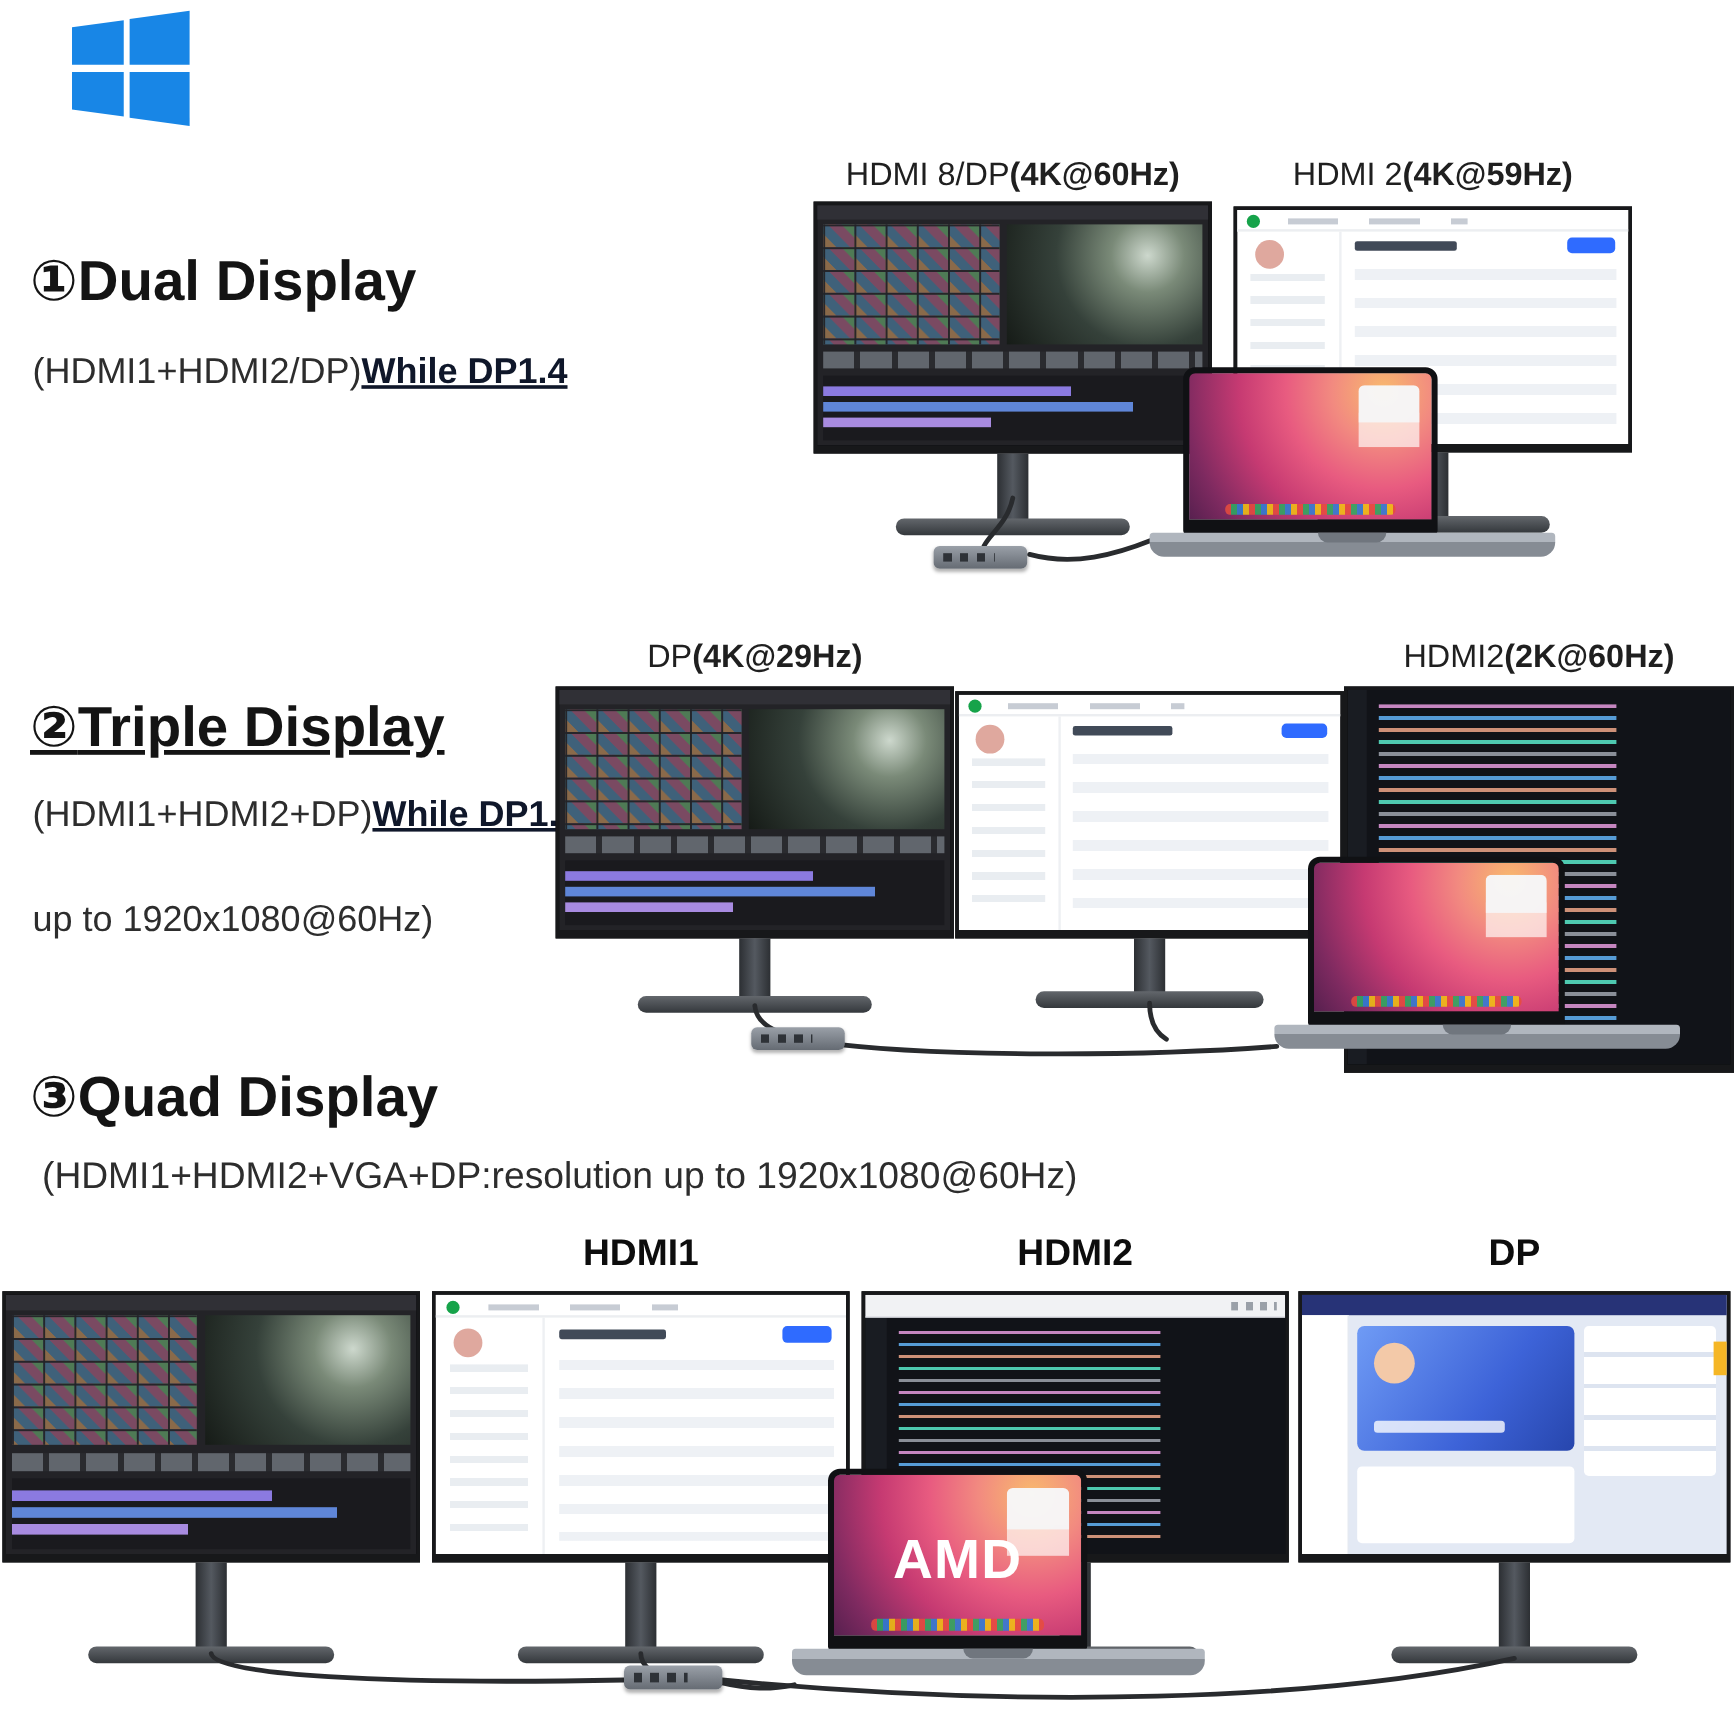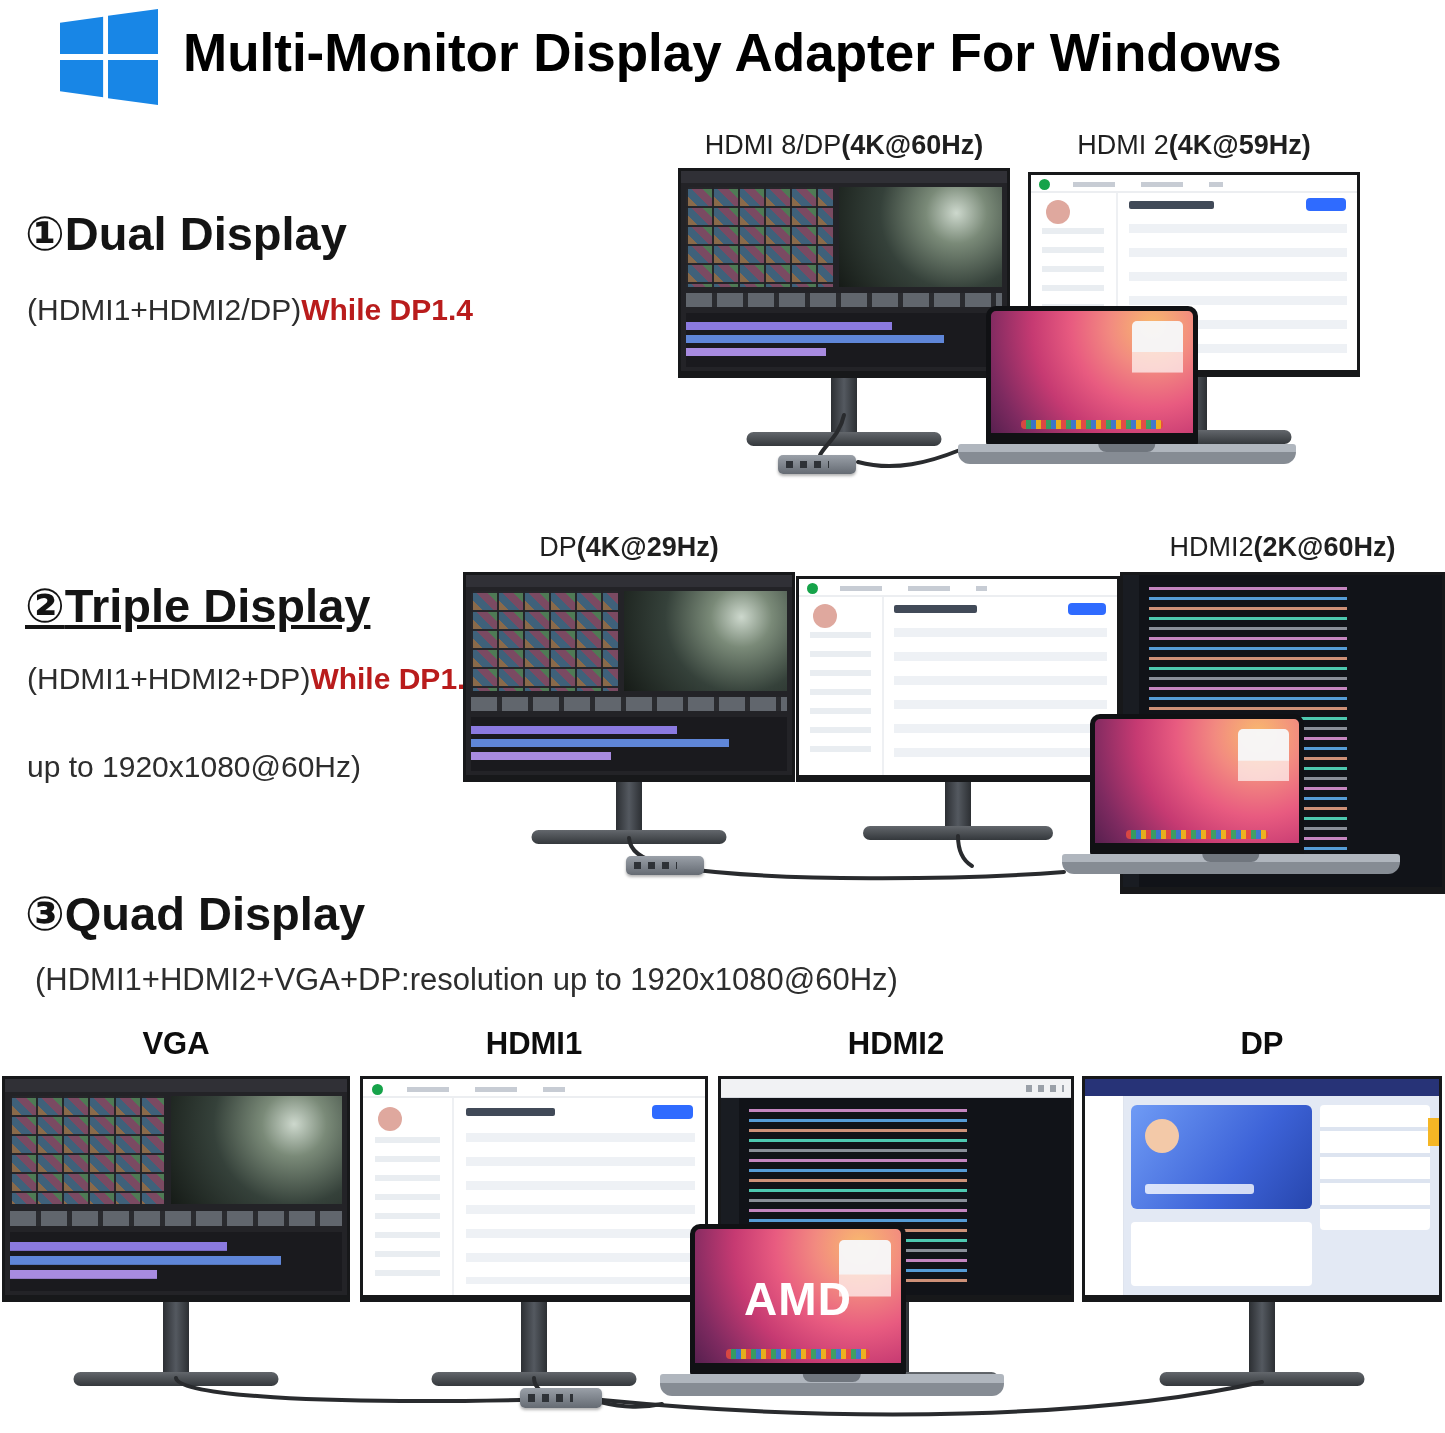--- a/index.html
+++ b/index.html
@@ -8,21 +8,21 @@
   .page{position:relative;width:1445px;height:1433px;background:#fff;overflow:hidden;}
 
   
   .win-logo{position:absolute;left:57px;top:8px;width:104px;height:98px;}
   .win-logo polygon{fill:#1886E6;}
   .header-title{position:absolute;left:183px;top:22px;font-size:53px;font-weight:800;color:#000;white-space:nowrap;}
 
   
   .sec-heading{position:absolute;font-size:47px;font-weight:800;color:#141414;white-space:nowrap;}
   .desc{position:absolute;font-size:30px;color:#2d2d2d;white-space:nowrap;}
-  .desc b{font-weight:800;color:#b91c1c;}
+  .desc b{font-weight:800;color:#0f172a;text-decoration:underline;}
   .mon-label{position:absolute;font-size:27px;color:#1f1f1f;text-align:center;white-space:nowrap;}
   .mon-label b{font-weight:800;}
   .big-label{position:absolute;font-size:31px;font-weight:800;color:#0d0d0d;text-align:center;white-space:nowrap;}
 
   
   .monitor{position:absolute;z-index:1;}
   .m-screen{position:absolute;left:0;top:0;width:100%;background:#0d0e10;border:3px solid #17181a;border-bottom-width:7px;overflow:hidden;}
   .m-stand{position:absolute;left:50%;transform:translateX(-50%);width:26px;background:linear-gradient(90deg,#2c2f33,#545960,#2c2f33);}
   .m-base{position:absolute;left:50%;transform:translateX(-50%);height:14px;border-radius:8px;background:linear-gradient(#63676c,#34383c);}
 
@@ -121,21 +121,20 @@
 <div class="page">
 
   <div class="win-logo">
     <svg viewBox="0 0 100 100" width="100%" height="100%">
       <polygon points="0,15 44,9 44,47 0,47"></polygon>
       <polygon points="49,8 100,1 100,47 49,47"></polygon>
       <polygon points="0,53 44,53 44,91 0,85"></polygon>
       <polygon points="49,53 100,53 100,99 49,92"></polygon>
     </svg>
   </div>
-  <h1 class="header-title">Multi-Monitor Display Adapter For Windows</h1>
 
   <h2 class="sec-heading" style="left:25px;top:206px;text-align:right;"><span>①</span><span>Dual Display</span></h2>
   <div class="desc" style="left:27px;top:293px;"><span>(HDMI1+HDMI2/DP)</span><b>While DP1.4</b></div>
 
   <div class="mon-label" style="left:678px;top:130px;width:332px;"><span>HDMI 8/DP</span><b>(4K@60Hz)</b></div>
   <div class="mon-label" style="left:1028px;top:130px;width:332px;"><span>HDMI 2</span><b>(4K@59Hz)</b></div>
 
   <div class="monitor" style="left:678px;top:168px;width:332px;height:300px;">
     <div class="m-screen" style="height:210px;">
       <div class="sc sc-video">
@@ -241,21 +240,20 @@
     <div class="lap-screen" style="left:1090px;top:714px;width:214px;height:142px;">
       <div class="lap-widgets"></div>
       <div class="lap-dock"></div>
     </div>
     <div class="lap-base" style="left:1062px;top:854px;width:338px;height:20px;"></div>
   </div>
 
   <h2 class="sec-heading" style="left:25px;top:886px;"><span>③</span><span>Quad Display</span></h2>
   <div class="desc" style="left:35px;top:962px;font-size:31px;"><span>(HDMI1+HDMI2+VGA+DP:resolution up to 1920x1080@60Hz)</span></div>
 
-  <div class="big-label" style="left:2px;top:1026px;width:348px;">VGA</div>
   <div class="big-label" style="left:360px;top:1026px;width:348px;">HDMI1</div>
   <div class="big-label" style="left:718px;top:1026px;width:356px;">HDMI2</div>
   <div class="big-label" style="left:1082px;top:1026px;width:360px;">DP</div>
 
   <div class="monitor" style="left:2px;top:1076px;width:348px;height:316px;">
     <div class="m-screen" style="height:226px;">
       <div class="sc sc-video">
         <div class="ve-top"></div>
         <div class="ve-bin"></div>
         <div class="ve-preview"></div>

